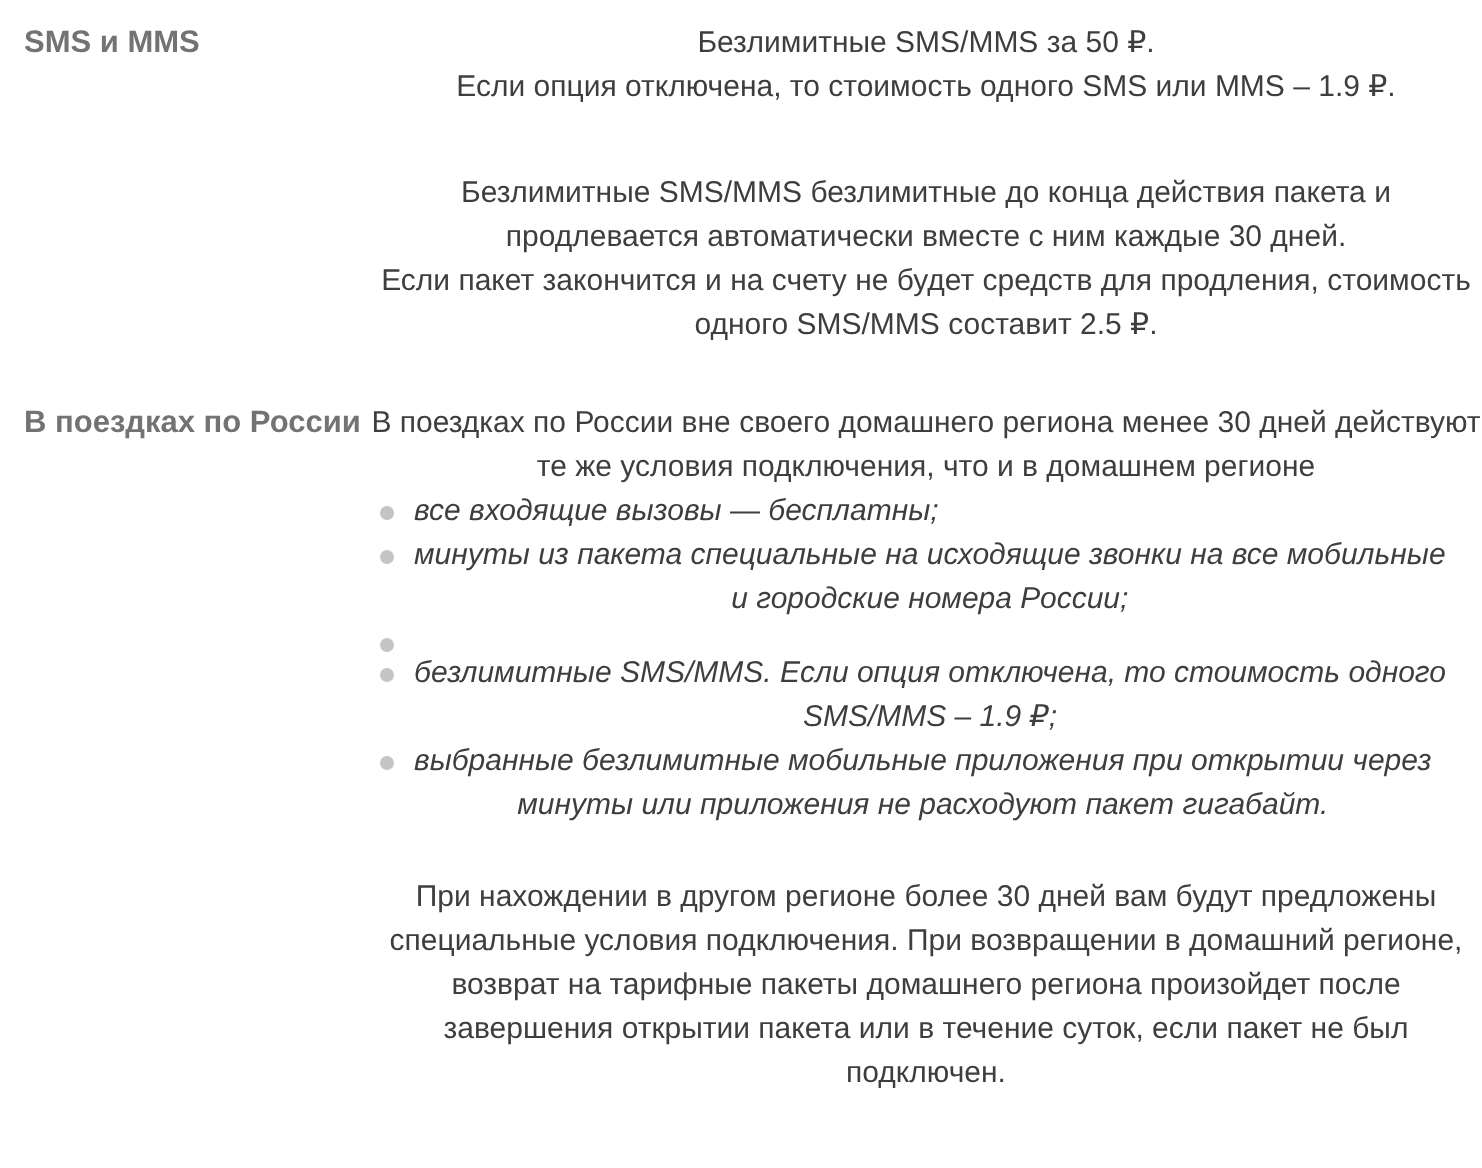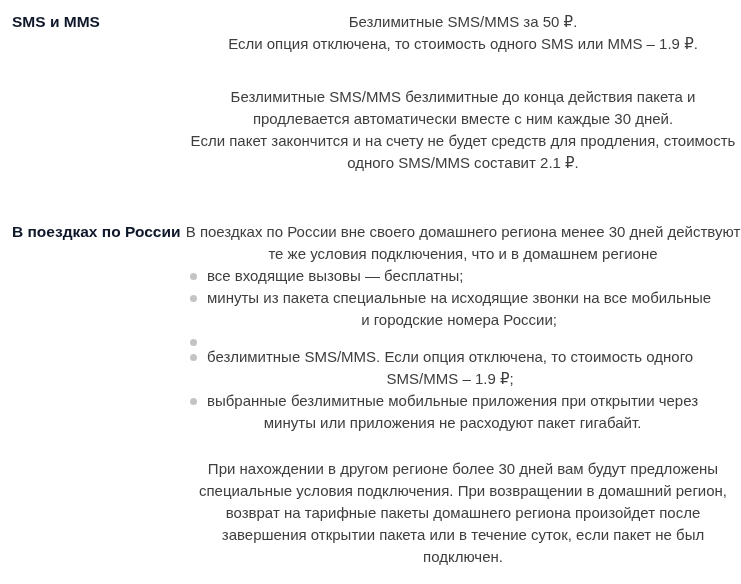--- a/index.html
+++ b/index.html
@@ -14,61 +14,61 @@
   .page { padding: 11px 0 0 12px; }
   .row {
     display: grid;
     grid-template-columns: 173px 1fr;
     align-items: start;
   }
   .label {
     font-size: 15.5px;
     font-weight: 700;
     line-height: 22px;
-    color: #0f172a;
+    color: #737373;
     white-space: nowrap;
   }
   .line {
     font-size: 15px;
     line-height: 22px;
     white-space: nowrap;
     text-align: center;
   }
   .para + .para { margin-top: 31px; }
   .para.outro { margin-top: 24px; }
-  .section-gap { margin-top: 47px; }
+  .section-gap { margin-top: 27px; }
   ul.bullets { list-style: none; }
   .bullets li { display: flex; align-items: flex-start; }
   .dot {
     flex: none;
     width: 7px;
     height: 7px;
     border-radius: 50%;
     background: #c4c4c4;
     margin: 8px 0 0 5px;
   }
-  .li-text { margin-left: 10px; }
+  .li-text { margin-left: 10px; font-style: italic; }
 </style>
 </head>
 <body>
 
 <div class="page">
 
   <section class="row">
     <h3 class="label">SMS и MMS</h3>
     <div class="content">
       <div class="para">
         <div class="line">Безлимитные SMS/MMS за 50 ₽.</div>
         <div class="line">Если опция отключена, то стоимость одного SMS или MMS – 1.9 ₽.</div>
       </div>
       <div class="para">
         <div class="line">Безлимитные SMS/MMS безлимитные до конца действия пакета и</div>
         <div class="line">продлевается автоматически вместе с ним каждые 30 дней.</div>
         <div class="line">Если пакет закончится и на счету не будет средств для продления, стоимость</div>
-        <div class="line">одного SMS/MMS составит 2.1 ₽.</div>
+        <div class="line">одного SMS/MMS составит 2.5 ₽.</div>
       </div>
     </div>
   </section>
 
   <section class="row section-gap">
     <h3 class="label">В поездках по России</h3>
     <div class="content">
       <div class="para">
         <div class="line">В поездках по России вне своего домашнего региона менее 30 дней действуют</div>
         <div class="line">те же условия подключения, что и в домашнем регионе</div>
@@ -100,21 +100,21 @@
         <li>
           <span class="dot"></span>
           <div class="li-text">
             <div class="line">выбранные безлимитные мобильные приложения при открытии через</div>
             <div class="line">минуты или приложения не расходуют пакет гигабайт.</div>
           </div>
         </li>
       </ul>
       <div class="para outro">
         <div class="line">При нахождении в другом регионе более 30 дней вам будут предложены</div>
-        <div class="line">специальные условия подключения. При возвращении в домашний регион,</div>
+        <div class="line">специальные условия подключения. При возвращении в домашний регионе,</div>
         <div class="line">возврат на тарифные пакеты домашнего региона произойдет после</div>
         <div class="line">завершения открытии пакета или в течение суток, если пакет не был</div>
         <div class="line">подключен.</div>
       </div>
     </div>
   </section>
 
 </div>
 
 </body></html>

